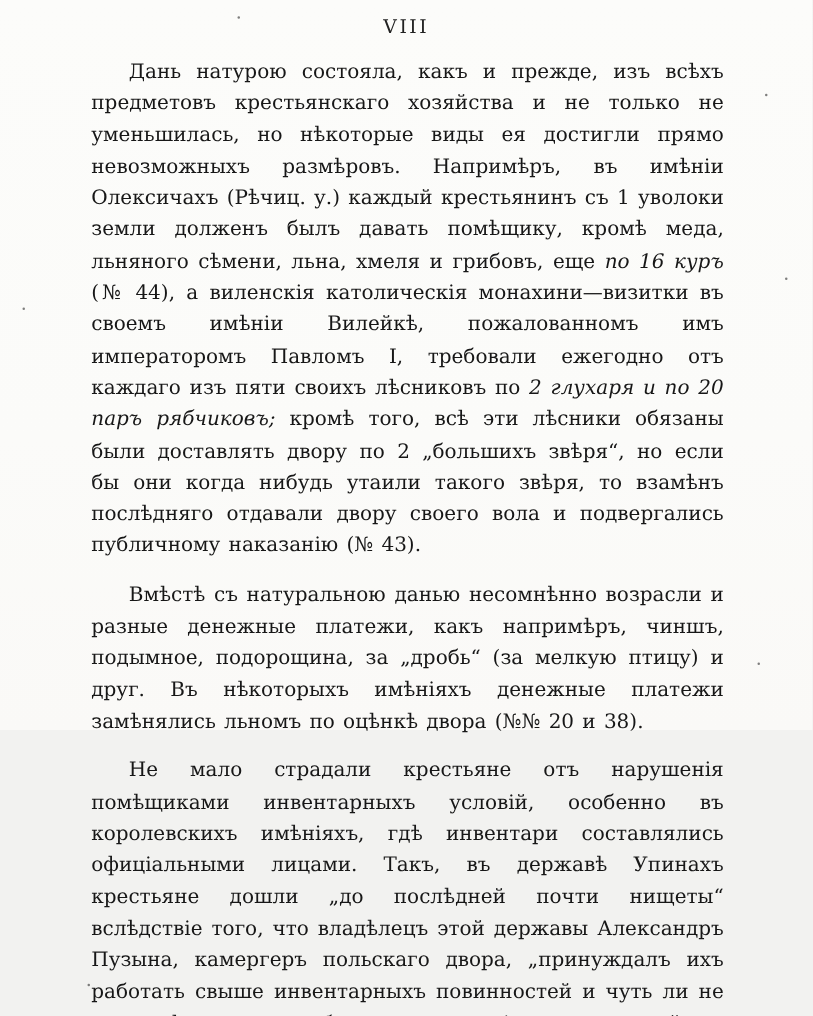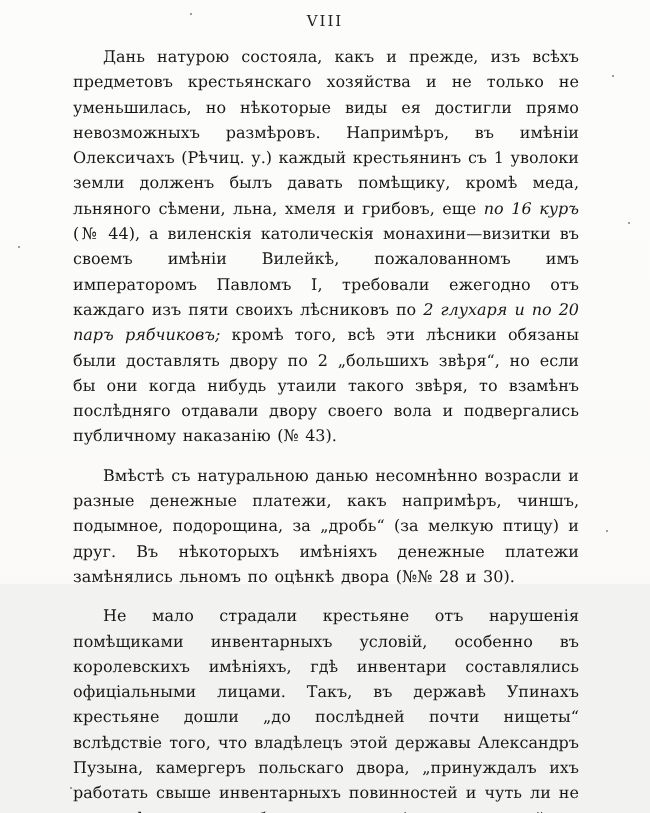--- a/index.html
+++ b/index.html
@@ -63,21 +63,21 @@
   .speck.s6 { left: 70px;  top: 787px; width: 2px; height: 2px; }
 </style>
 </head>
 <body>
 
 <div class="page">
   <div class="page-number">VIII</div>
 
   <div class="text-block">
       <p class="para"><span class="">Дань натурою состояла, какъ и прежде, изъ всѣхъ предметовъ крестьянскаго хозяйства и не только не уменьшилась, но нѣкоторые виды ея достигли прямо невозможныхъ размѣровъ. Напримѣръ, въ имѣніи Олексичахъ (Рѣчиц. у.) каждый крестьянинъ съ 1 уволоки земли долженъ былъ давать помѣщику, кромѣ меда, льняного сѣмени, льна, хмеля и грибовъ, еще </span><span class="it">по 16 куръ</span><span class=""> (№ 44), а виленскія католическія монахини—визитки въ своемъ имѣніи Вилейкѣ, пожалованномъ имъ императоромъ Павломъ I, требовали ежегодно отъ каждаго изъ пяти своихъ лѣсниковъ по </span><span class="it">2 глухаря и по 20 паръ рябчиковъ;</span><span class=""> кромѣ того, всѣ эти лѣсники обязаны были доставлять двору по 2 „большихъ звѣря“, но если бы они когда нибудь утаили такого звѣря, то взамѣнъ послѣдняго отдавали двору своего вола и подвергались публичному наказанію (№ 43).</span></p>
-      <p class="para"><span class="">Вмѣстѣ съ натуральною данью несомнѣнно возрасли и разные денежные платежи, какъ напримѣръ, чиншъ, подымное, подорощина, за „дробь“ (за мелкую птицу) и друг. Въ нѣкоторыхъ имѣніяхъ денежные платежи замѣнялись льномъ по оцѣнкѣ двора (№№ 28 и 30).</span></p>
+      <p class="para"><span class="">Вмѣстѣ съ натуральною данью несомнѣнно возрасли и разные денежные платежи, какъ напримѣръ, чиншъ, подымное, подорощина, за „дробь“ (за мелкую птицу) и друг. Въ нѣкоторыхъ имѣніяхъ денежные платежи замѣнялись льномъ по оцѣнкѣ двора (№№ 20 и 38).</span></p>
       <p class="para"><span class="">Не мало страдали крестьяне отъ нарушенія помѣщиками инвентарныхъ условій, особенно въ королевскихъ имѣніяхъ, гдѣ инвентари составлялись офиціальными лицами. Такъ, въ державѣ Упинахъ крестьяне дошли „до послѣдней почти нищеты“ вслѣдствіе того, что владѣлецъ этой державы Александръ Пузына, камергеръ польскаго двора, „принуждалъ ихъ работать свыше инвентарныхъ повинностей и чуть ли не еженедѣльно, не обращая вниманія на величайшее бездорожье, выгонялъ за предѣлы имѣнія въ свой фольварокъ за девять миль“ (№ 16).</span></p>
     </div>
 
   <div class="speck s1"></div>
   <div class="speck s2"></div>
   <div class="speck s3"></div>
   <div class="speck s4"></div>
   <div class="speck s5"></div>
   <div class="speck s6"></div>
 </div>

